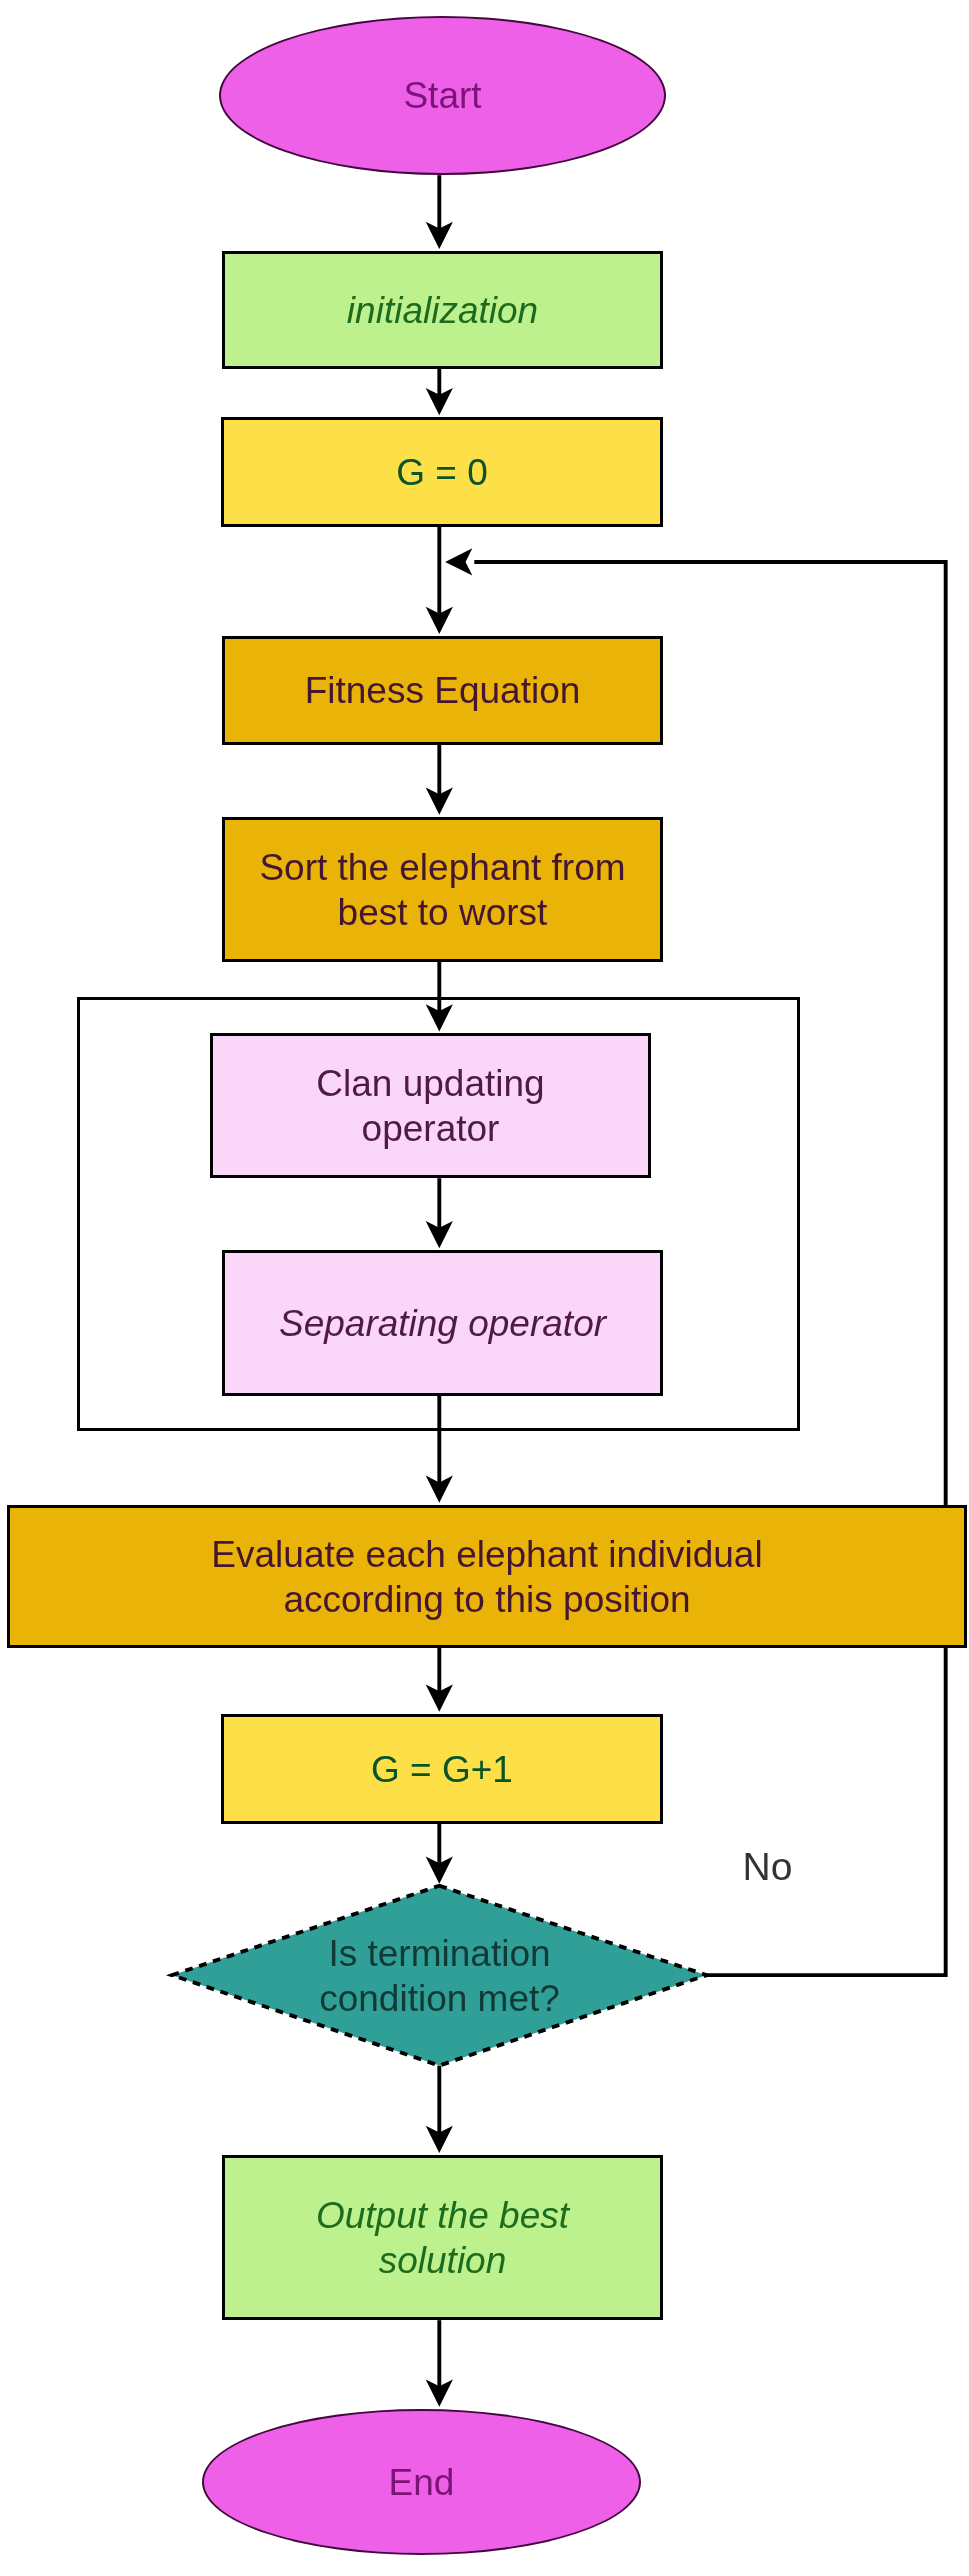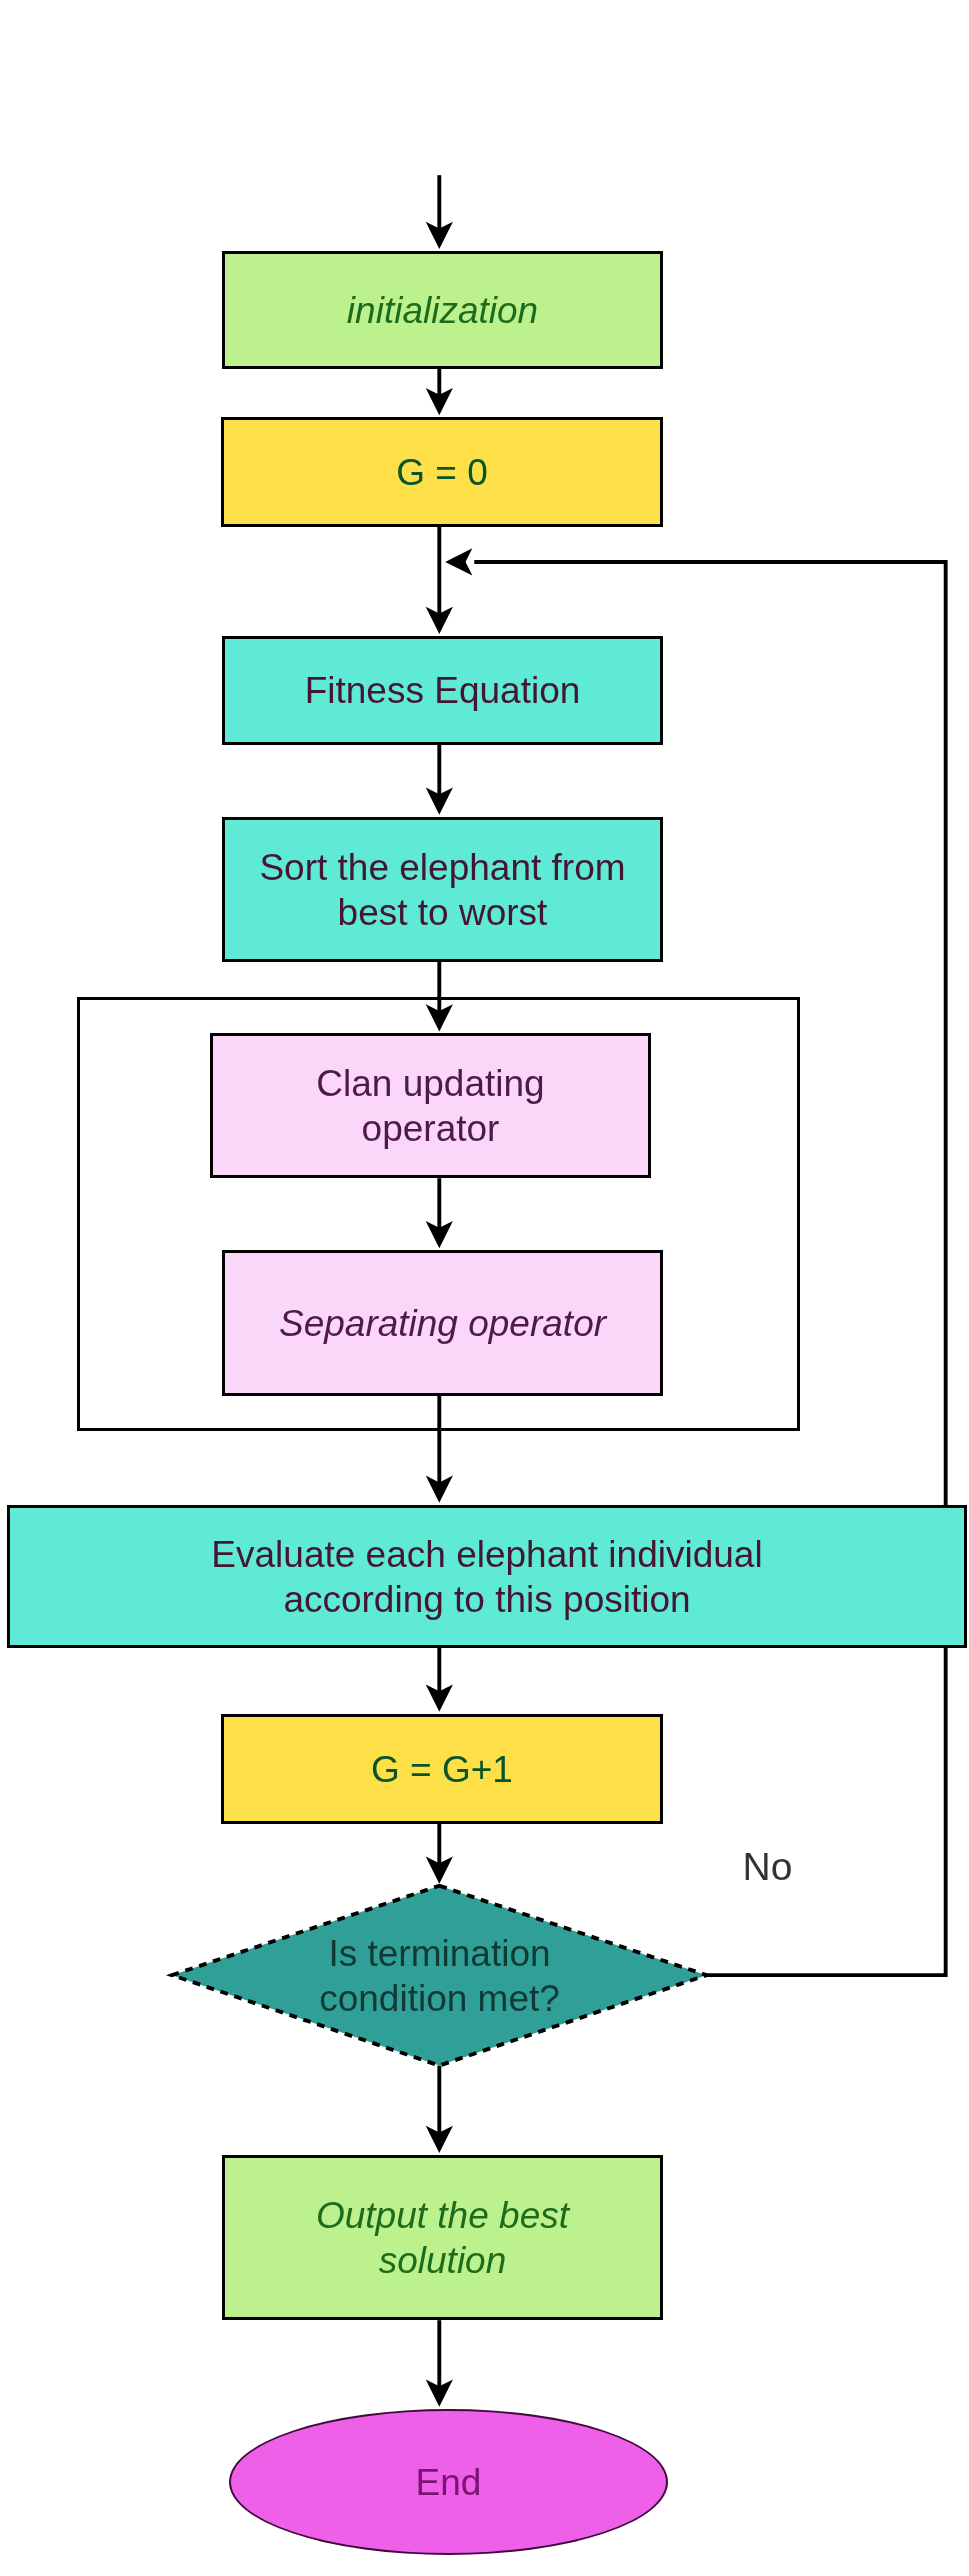--- a/index.html
+++ b/index.html
@@ -19,21 +19,21 @@
     position:absolute;display:flex;align-items:center;justify-content:center;
     text-align:center;box-sizing:border-box;z-index:2;
     font-size:37px;line-height:45px;
   }
   .node .lbl{display:block;}
   .rect{border:3.9px solid #000;}
   .ellipse{border:2.9px solid #42093e;border-radius:50%;}
   .fill-magenta{background:#ef60e8;color:#7c1376;}
   .fill-lightgreen{background:#bdf18e;color:#1d6b1d;font-style:italic;}
   .fill-spring{background:#fde047;color:#0a5429;}
-  .fill-mauve{background:#5eead4;color:#451631;}
+  .fill-mauve{background:#eab308;color:#451631;}
   .fill-pink{background:#fad7f8;color:#4f1a49;}
   .diamond-label{
     position:absolute;left:172px;top:1886px;width:535px;height:180px;
     display:flex;align-items:center;justify-content:center;text-align:center;
     z-index:2;font-size:37px;line-height:45px;color:#113a35;
   }
   .edge-label{
     position:absolute;left:714px;top:1845px;width:107px;
     text-align:center;font-size:39px;color:#333;z-index:3;
   }
@@ -75,20 +75,23 @@
       <path d="M452,1546 L438,1518 L452,1525 L466,1518 Z"></path>
       <path d="M452,1761 L438,1733 L452,1740 L466,1733 Z"></path>
       <path d="M452,1938 L438,1910 L452,1917 L466,1910 Z"></path>
       <path d="M452,2215 L438,2187 L452,2194 L466,2187 Z"></path>
       <path d="M452,2476 L438,2448 L452,2455 L466,2448 Z"></path>
 
       <path d="M458,578 L486,564 L479,578 L486,592 Z"></path>
     </g>
   </svg>
 
+  <div class="node ellipse fill-magenta" style="left:219px;top:15.6px;width:447px;height:159px;">
+    <span class="lbl">Start</span>
+  </div>
 
   <div class="node rect fill-lightgreen" style="left:222px;top:251px;width:441px;height:118px;">
     <span class="lbl">initialization</span>
   </div>
 
   <div class="node rect fill-spring" style="left:221px;top:417px;width:442px;height:110px;">
     <span class="lbl">G = 0</span>
   </div>
 
   <div class="node rect fill-mauve" style="left:222px;top:636px;width:441px;height:109px;">
@@ -118,18 +121,18 @@
   <div class="diamond-label">
     <span class="lbl" style="max-width:301px;">Is termination condition met?</span>
   </div>
 
   <div class="edge-label">No</div>
 
   <div class="node rect fill-lightgreen" style="left:222px;top:2155px;width:441px;height:165px;">
     <span class="lbl" style="max-width:321px;">Output the best solution</span>
   </div>
 
-  <div class="node ellipse fill-magenta" style="left:229px;top:2409px;width:439px;height:146px;">
+  <div class="node ellipse fill-magenta" style="left:202px;top:2409px;width:439px;height:146px;">
     <span class="lbl">End</span>
   </div>
 
 </div>
 
 
 </body></html>

